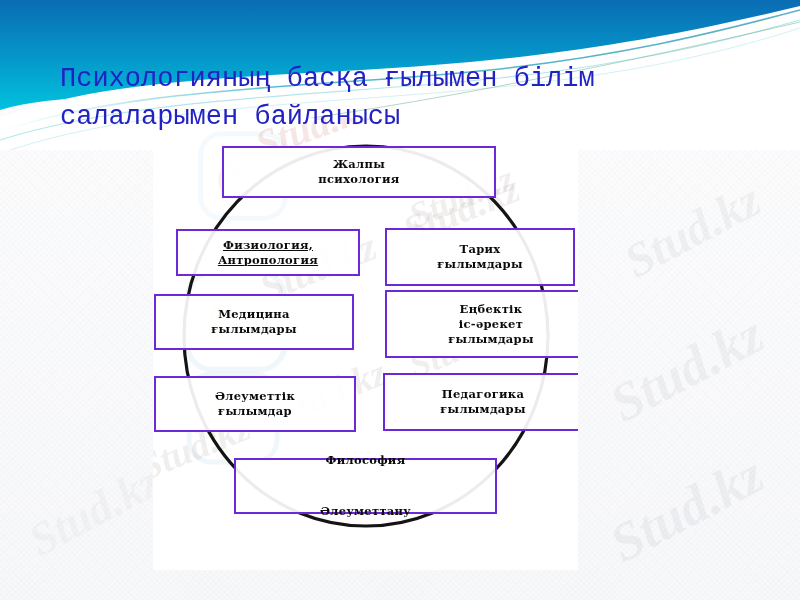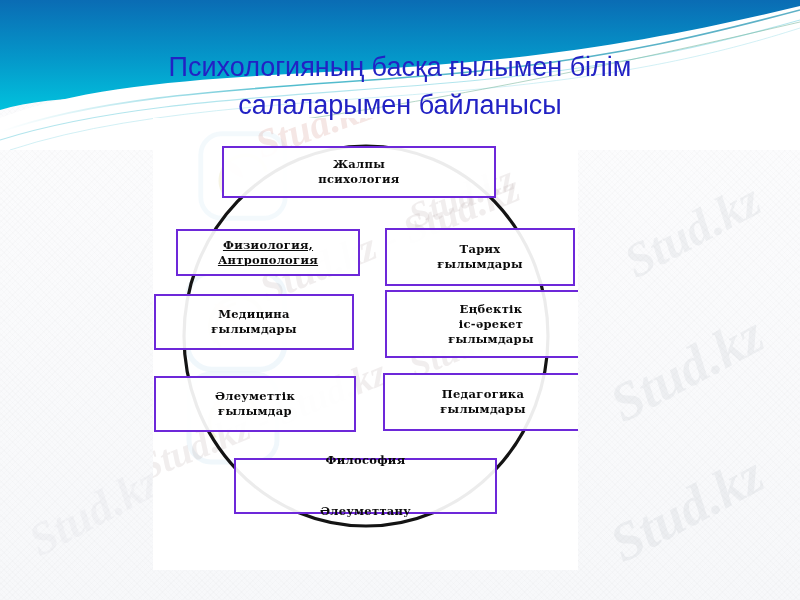--- a/index.html
+++ b/index.html
@@ -52,25 +52,24 @@
     top: 0; left: 0;
     width: 800px;
     height: 150px;
     pointer-events: none;
   }
 
   
   .title {
     position: absolute;
     left: 60px;
-    top: 48px;
+    top: 60px;
     width: 680px;
-    text-align: center;
     color: #2222c4;
-    font-family: Liberation Sans, sans-serif;
+    font-family: Liberation Mono, monospace;
     font-size: 27px;
     line-height: 38px;
     letter-spacing: 0px;
     z-index: 6;
   }
   .title .ln { display: block; }
 
   
   .diagram-image {
     position: absolute;

